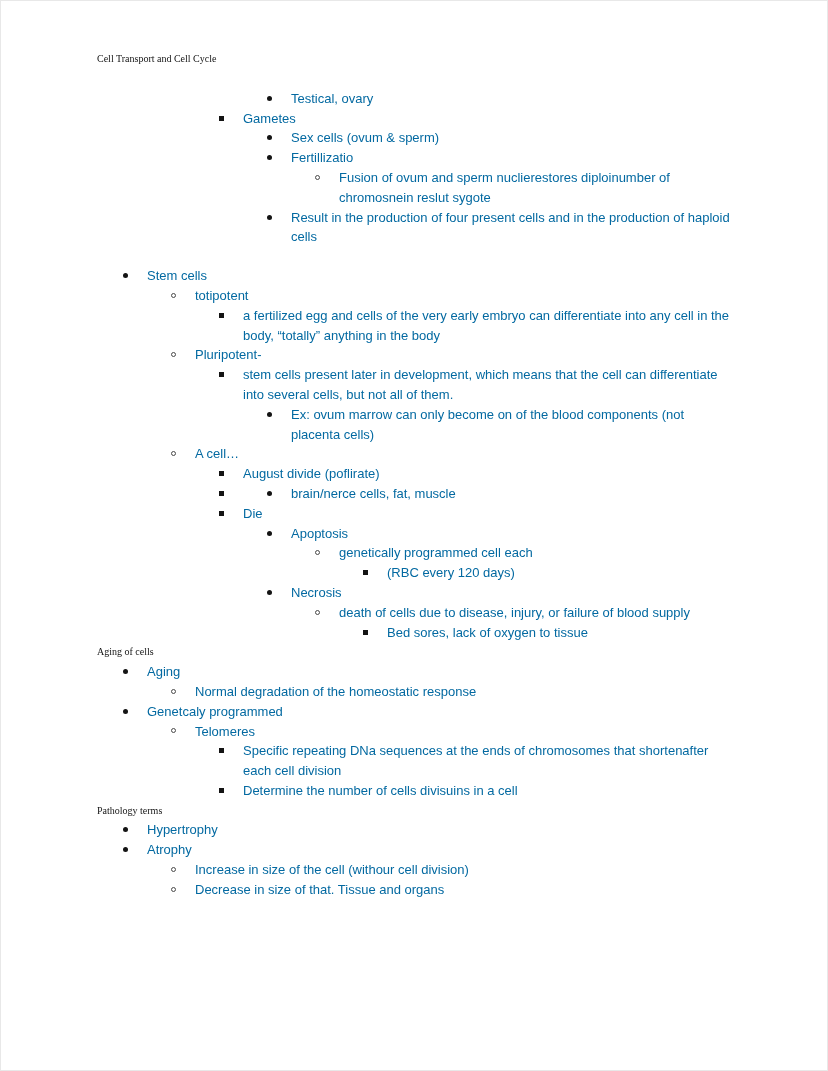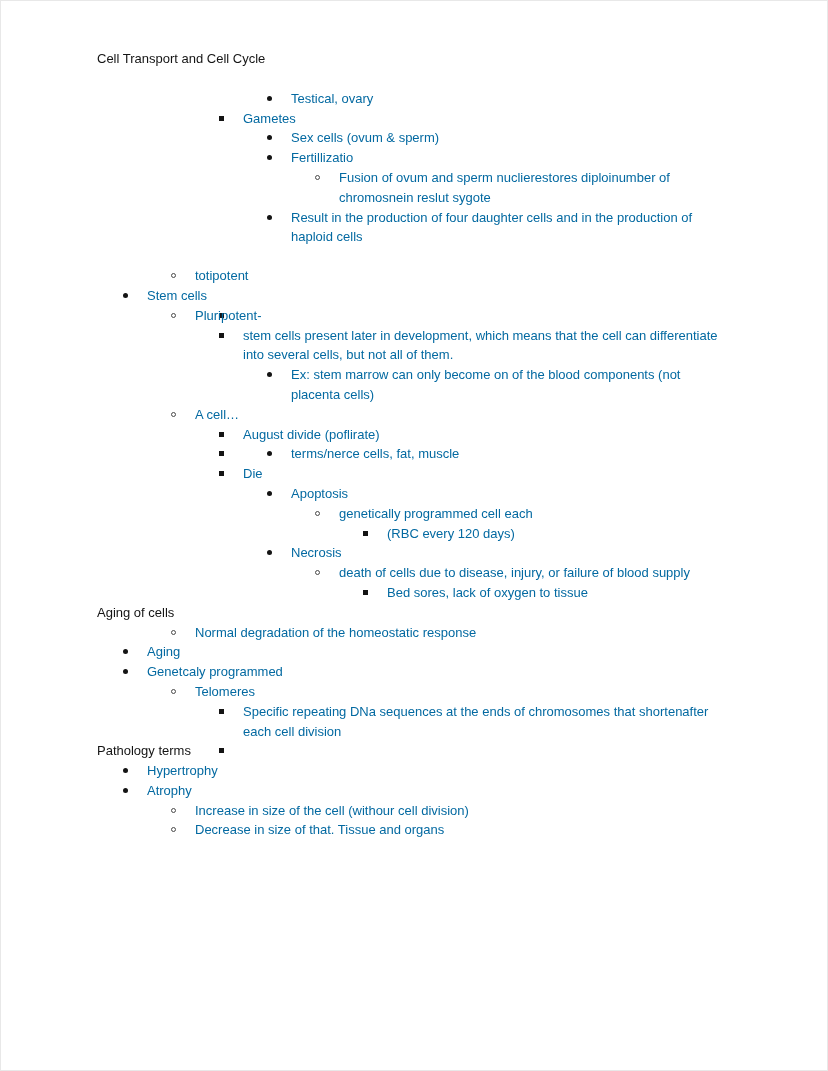--- a/index.html
+++ b/index.html
@@ -45,25 +45,26 @@
     line-height: 19.8px;
     color: #141414;
     user-select: none;
   }
   .row .txt {
     display: block;
   }
 
   
   .plain {
-    font-size: 13px;
+    font-size: 10px;
     line-height: 19.8px;
     color: #141414;
     margin: 0;
     padding-left: 0;
+    font-family: Liberation Serif, serif;
   }
 
   
   .lvl1 { padding-left: 50px; }
   .lvl1 .marker { left: 26px; }
   .lvl2 { padding-left: 98px; }
   .lvl2 .marker { left: 74px; }
   .lvl3 { padding-left: 146px; }
   .lvl3 .marker { left: 122px; }
   .lvl4 { padding-left: 194px; }
@@ -138,60 +139,61 @@
         <div class="row lvl4">
           <span class="marker disc"></span>
           <span class="txt">Fertillizatio</span>
         </div>
         <div class="row lvl5">
           <span class="marker circle"></span>
           <span class="txt">Fusion of ovum and sperm nuclierestores diploinumber of chromosnein reslut sygote</span>
         </div>
         <div class="row lvl4">
           <span class="marker disc"></span>
-          <span class="txt">Result in the production of four daughter cells and in the production  of haploid cells</span>
+          <span class="txt">Result in the production of four present cells and in the production  of haploid cells</span>
         </div>
         <div class="gap-sm"></div>
+        <div class="row lvl1">
+          <span class="marker disc"></span>
+          <span class="txt">Stem cells</span>
+        </div>
         <div class="row lvl2">
           <span class="marker circle"></span>
           <span class="txt">totipotent</span>
         </div>
-        <div class="row lvl1">
-          <span class="marker disc"></span>
-          <span class="txt">Stem cells</span>
-        </div>
-        <div class="row lvl3">
-          <span class="marker square"></span>
+        <div class="row lvl3">
+          <span class="marker square"></span>
+          <span class="txt">a fertilized egg and cells of the very early embryo can differentiate into any cell in the body, “totally” anything in the body</span>
         </div>
         <div class="row lvl2">
           <span class="marker circle"></span>
           <span class="txt">Pluripotent-</span>
         </div>
         <div class="row lvl3">
           <span class="marker square"></span>
           <span class="txt"> stem cells present later in development, which means that the cell can differentiate into several cells, but not all of them.</span>
         </div>
         <div class="row lvl4">
           <span class="marker disc"></span>
-          <span class="txt"> Ex: stem marrow can only become on of the blood components (not placenta cells)</span>
+          <span class="txt"> Ex: ovum marrow can only become on of the blood components (not placenta cells)</span>
         </div>
         <div class="row lvl2">
           <span class="marker circle"></span>
           <span class="txt">A cell…</span>
         </div>
         <div class="row lvl3">
           <span class="marker square"></span>
           <span class="txt">August divide (poflirate)</span>
         </div>
         <div class="row lvl3">
           <span class="marker square"></span>
         </div>
         <div class="row lvl4">
           <span class="marker disc"></span>
-          <span class="txt">terms/nerce cells, fat, muscle</span>
+          <span class="txt">brain/nerce cells, fat, muscle</span>
         </div>
         <div class="row lvl3">
           <span class="marker square"></span>
           <span class="txt">Die</span>
         </div>
         <div class="row lvl4">
           <span class="marker disc"></span>
           <span class="txt">Apoptosis</span>
         </div>
         <div class="row lvl5">
@@ -211,42 +213,43 @@
           <span class="txt">death of cells due to disease, injury, or failure of  blood supply</span>
         </div>
         <div class="row lvl6">
           <span class="marker square"></span>
           <span class="txt">Bed sores, lack of oxygen to tissue</span>
         </div>
       </div>
 
     <div class="plain">Aging of cells</div>
     <div id="outline-aging">
+        <div class="row lvl1">
+          <span class="marker disc"></span>
+          <span class="txt">Aging</span>
+        </div>
         <div class="row lvl2">
           <span class="marker circle"></span>
           <span class="txt">Normal degradation of the homeostatic response</span>
         </div>
         <div class="row lvl1">
           <span class="marker disc"></span>
-          <span class="txt">Aging</span>
-        </div>
-        <div class="row lvl1">
-          <span class="marker disc"></span>
           <span class="txt">Genetcaly programmed</span>
         </div>
         <div class="row lvl2">
           <span class="marker circle"></span>
           <span class="txt">Telomeres</span>
         </div>
         <div class="row lvl3">
           <span class="marker square"></span>
           <span class="txt">Specific repeating DNa sequences at the ends of chromosomes that shortenafter each cell division</span>
         </div>
         <div class="row lvl3">
           <span class="marker square"></span>
+          <span class="txt">Determine the number of cells divisuins in a cell</span>
         </div>
       </div>
 
     <div class="plain">Pathology terms</div>
     <div id="outline-pathology">
         <div class="row lvl1">
           <span class="marker disc"></span>
           <span class="txt">Hypertrophy</span>
         </div>
         <div class="row lvl1">

